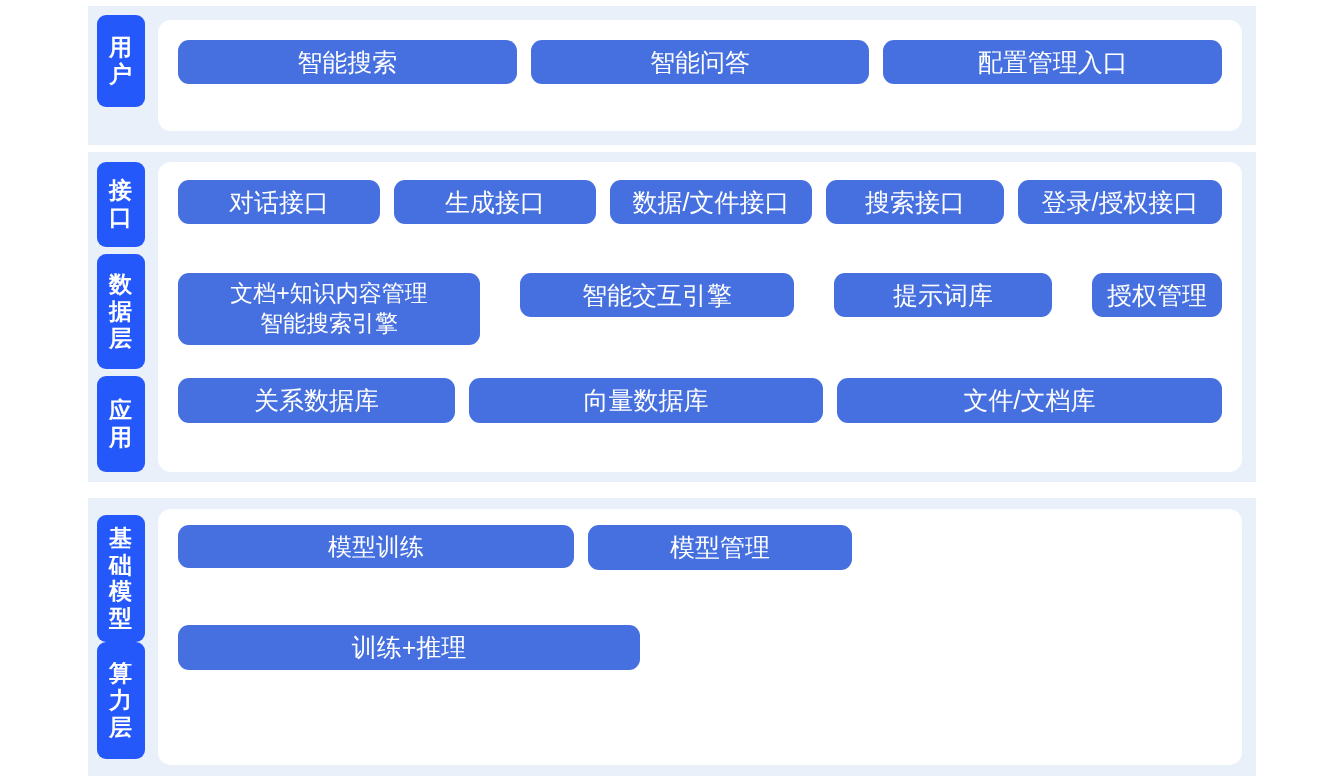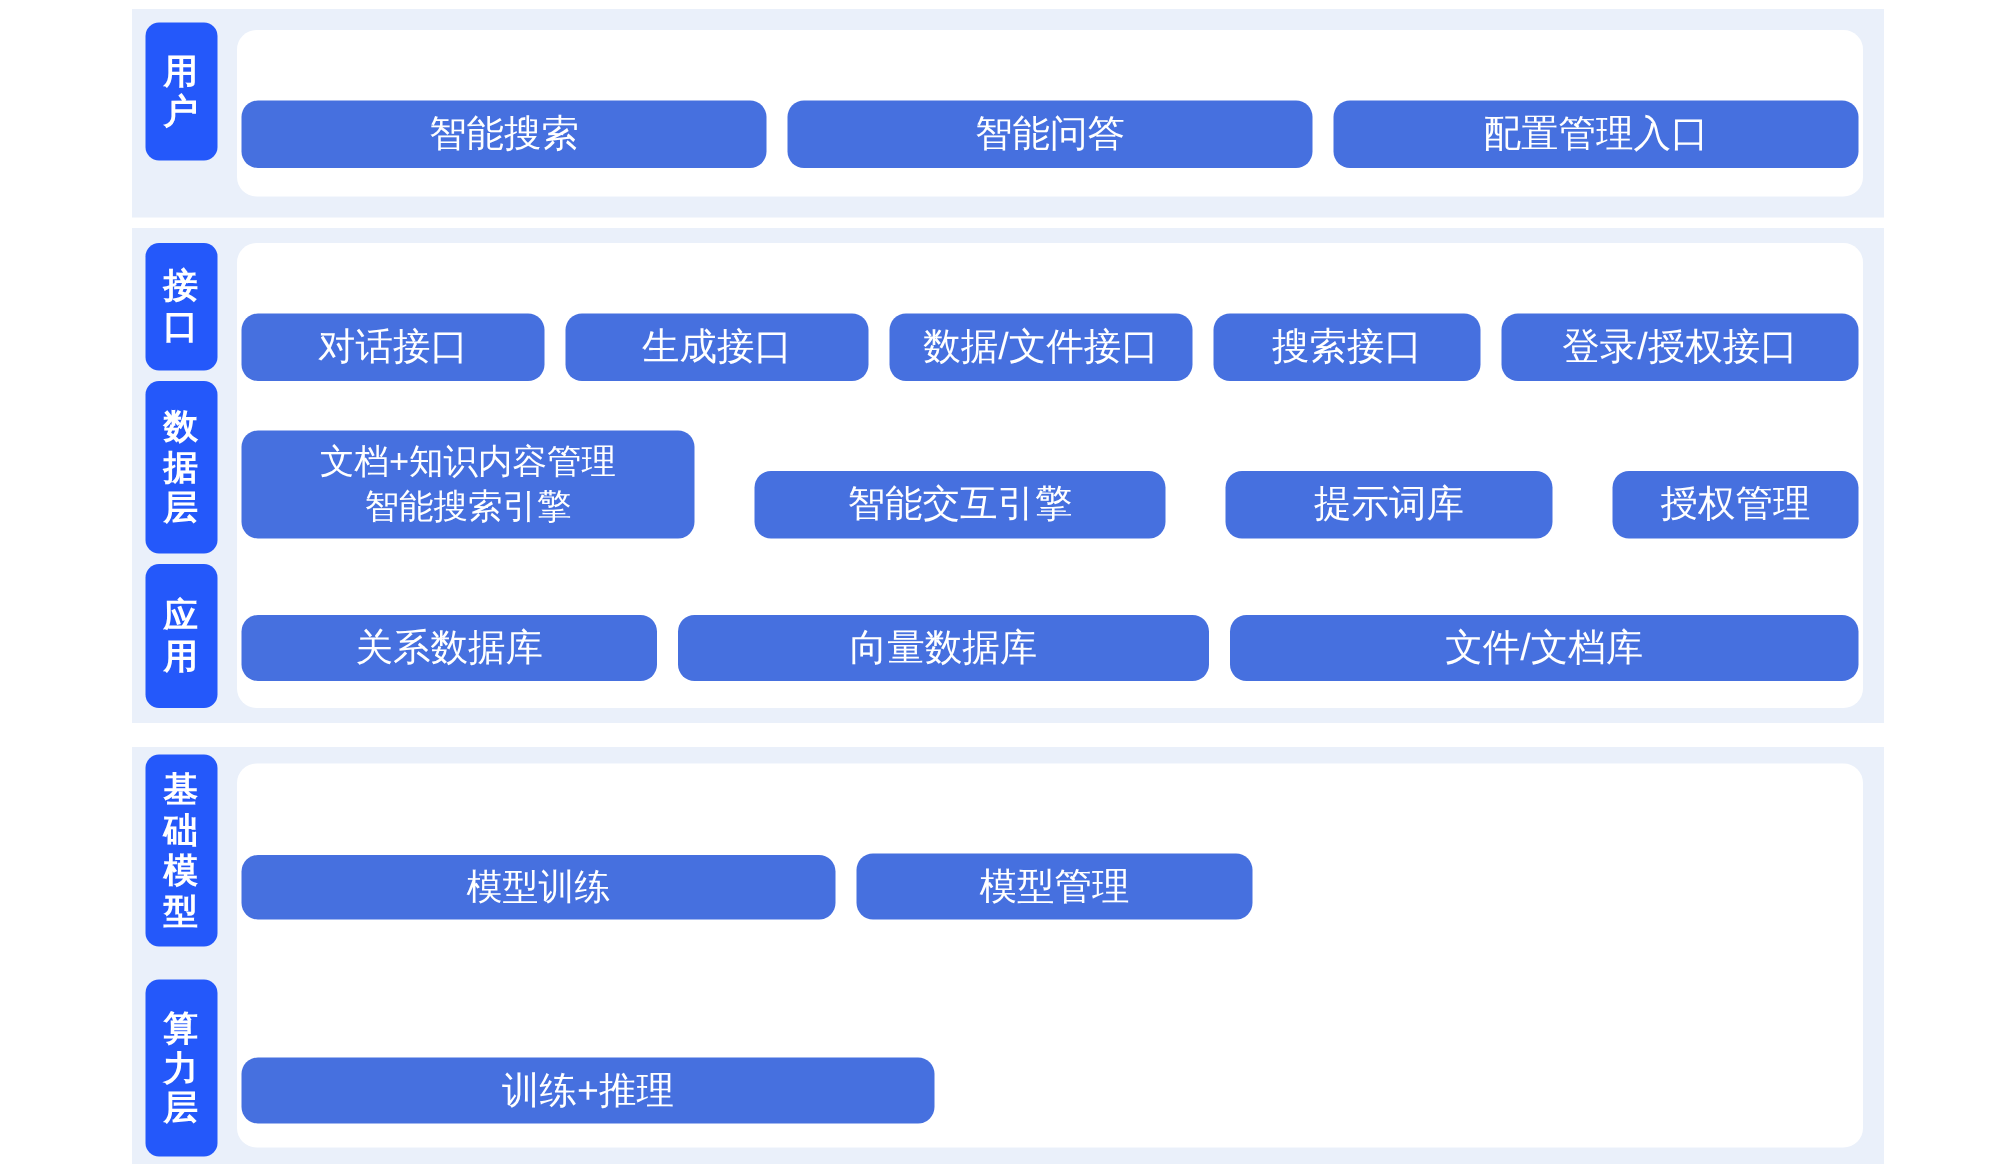--- a/index.html
+++ b/index.html
@@ -75,22 +75,22 @@
     padding: 0;
     display: flex;
     flex-direction: column;
     justify-content: center;
     box-sizing: border-box;
   }
 
   .row {
     display: flex;
     flex-direction: row;
-    align-items: flex-end;
-    padding: 0 3px;
+    align-items: flex-start;
+    padding: 0 20px;
     gap: 14px;
     box-sizing: border-box;
   }
 
   .node {
     background: #4670df;
     border-radius: 11px;
     color: #ffffff;
     display: flex;
     align-items: center;
@@ -134,21 +134,21 @@
   .row-application .node:nth-child(3) { flex: 0 0 218px; }
   .row-application .node:nth-child(4) { flex: 1 1 auto; }
 
   
   .row-data .node:nth-child(1) { flex: 0 0 277px; }
   .row-data .node:nth-child(2) { flex: 0 0 354px; }
   .row-data .node:nth-child(3) { flex: 1 1 auto; }
 
   
   #group-base { top: 498px; height: 278px; }
-  #group-base .group-tabs { justify-content: space-between; padding: 5px 0; gap: 0; }
+  #group-base .group-tabs { justify-content: space-between; padding: 17px 0; gap: 0; }
   #group-base #tab-foundation { height: 128px; }
   #group-base #tab-compute { height: 118px; }
   #group-base .group-panel { margin: 11px 14px 11px 4px; justify-content: space-around; padding: 10px 0; }
   #group-base .row-model { height: 88px; }
   #group-base .row-compute { height: 124px; }
 
   .row-model .node:nth-child(1) { flex: 0 0 396px; font-size: 24px; }
   .row-model .node:nth-child(2) { flex: 0 0 264px; }
   .row-model .node:nth-child(3) { flex: 1 1 auto; }
 

